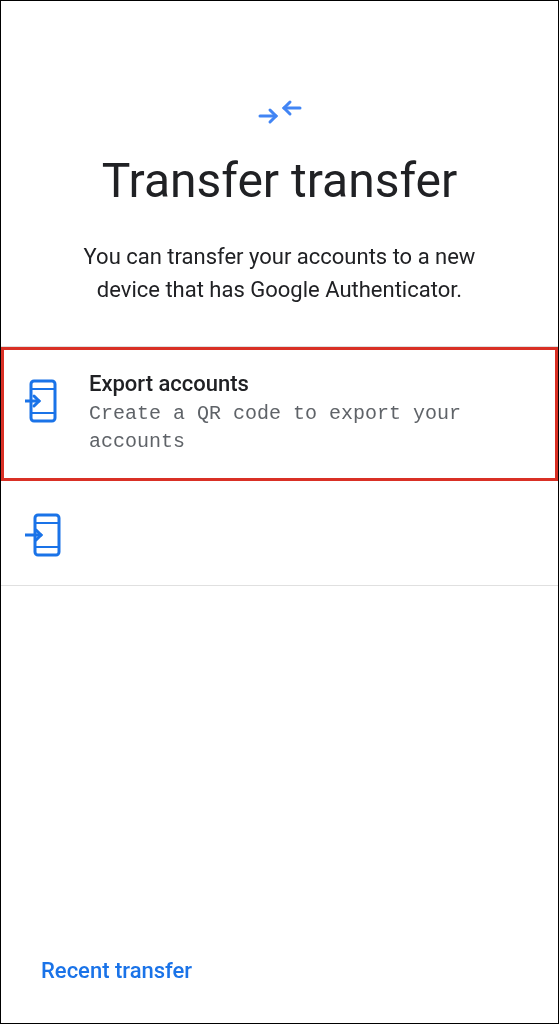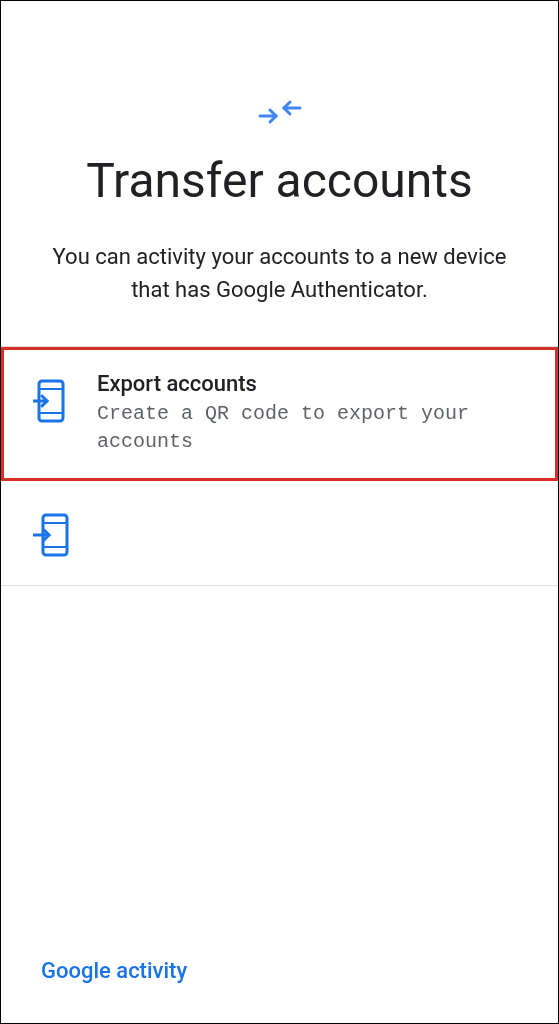--- a/index.html
+++ b/index.html
@@ -38,21 +38,21 @@
       text-align: center;
       padding: 30px 50px 40px;
       line-height: 1.5;
     }
     .option-list {
       border-top: 1px solid #e0e0e0;
     }
     .option-item {
       display: flex;
       align-items: flex-start;
-      padding: 24px 32px;
+      padding: 24px 24px;
       border-bottom: 1px solid #e0e0e0;
       cursor: pointer;
     }
     .option-item.highlighted {
       outline: 3px solid #d93025;
       outline-offset: -3px;
     }
     .option-icon {
       flex-shrink: 0;
       margin-right: 28px;
@@ -93,24 +93,24 @@
   <div class="transfer-icon">
     <svg width="48" height="32" viewBox="0 0 48 32">
       <g stroke="#4285f4" stroke-width="3" fill="none" stroke-linecap="round">
         <line x1="4" y1="20" x2="20" y2="20"></line>
         <polyline points="14,14 20,20 14,26"></polyline>
         <line x1="44" y1="12" x2="28" y2="12"></line>
         <polyline points="34,6 28,12 34,18"></polyline>
       </g>
     </svg>
   </div>
-  <h1 class="page-title">Transfer accounts</h1>
+  <h1 class="page-title">Transfer transfer</h1>
 </div>
 
-<p class="description">You can activity your accounts to a new device that has Google Authenticator.</p>
+<p class="description">You can transfer your accounts to a new device that has Google Authenticator.</p>
 
 <div class="option-list">
   <div class="option-item highlighted">
     <div class="option-icon">
       <svg width="36" height="44" viewBox="0 0 36 44">
         <rect x="6" y="2" width="24" height="40" rx="3" stroke="#1a73e8" stroke-width="3" fill="none"></rect>
         <line x1="6" y1="10" x2="30" y2="10" stroke="#1a73e8" stroke-width="2"></line>
         <line x1="6" y1="34" x2="30" y2="34" stroke="#1a73e8" stroke-width="2"></line>
         <g stroke="#1a73e8" stroke-width="3" fill="none" stroke-linecap="round">
           <line x1="0" y1="22" x2="14" y2="22"></line>
@@ -135,14 +135,14 @@
           <polyline points="11,17 16,22 11,27"></polyline>
         </g>
       </svg>
     </div>
     <div class="option-text">
     </div>
   </div>
 </div>
 
 <div class="footer">
-  <a class="footer-link">Google activity</a>
+  <a class="footer-link">Recent transfer</a>
 </div>
 
 </body></html>

